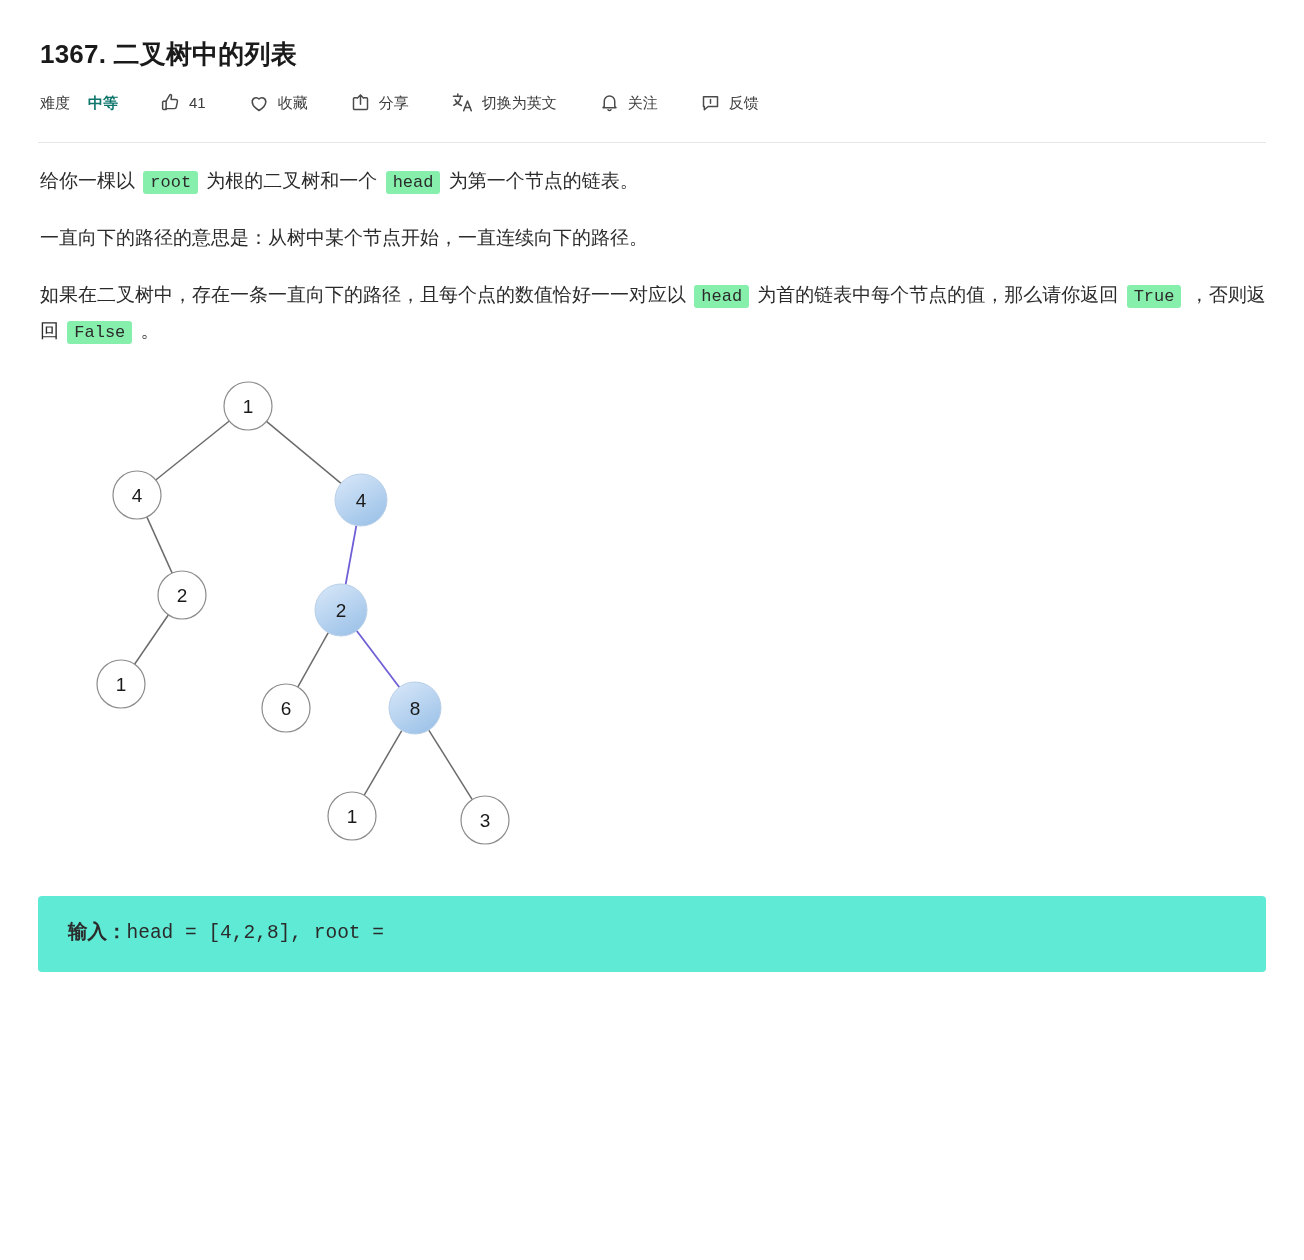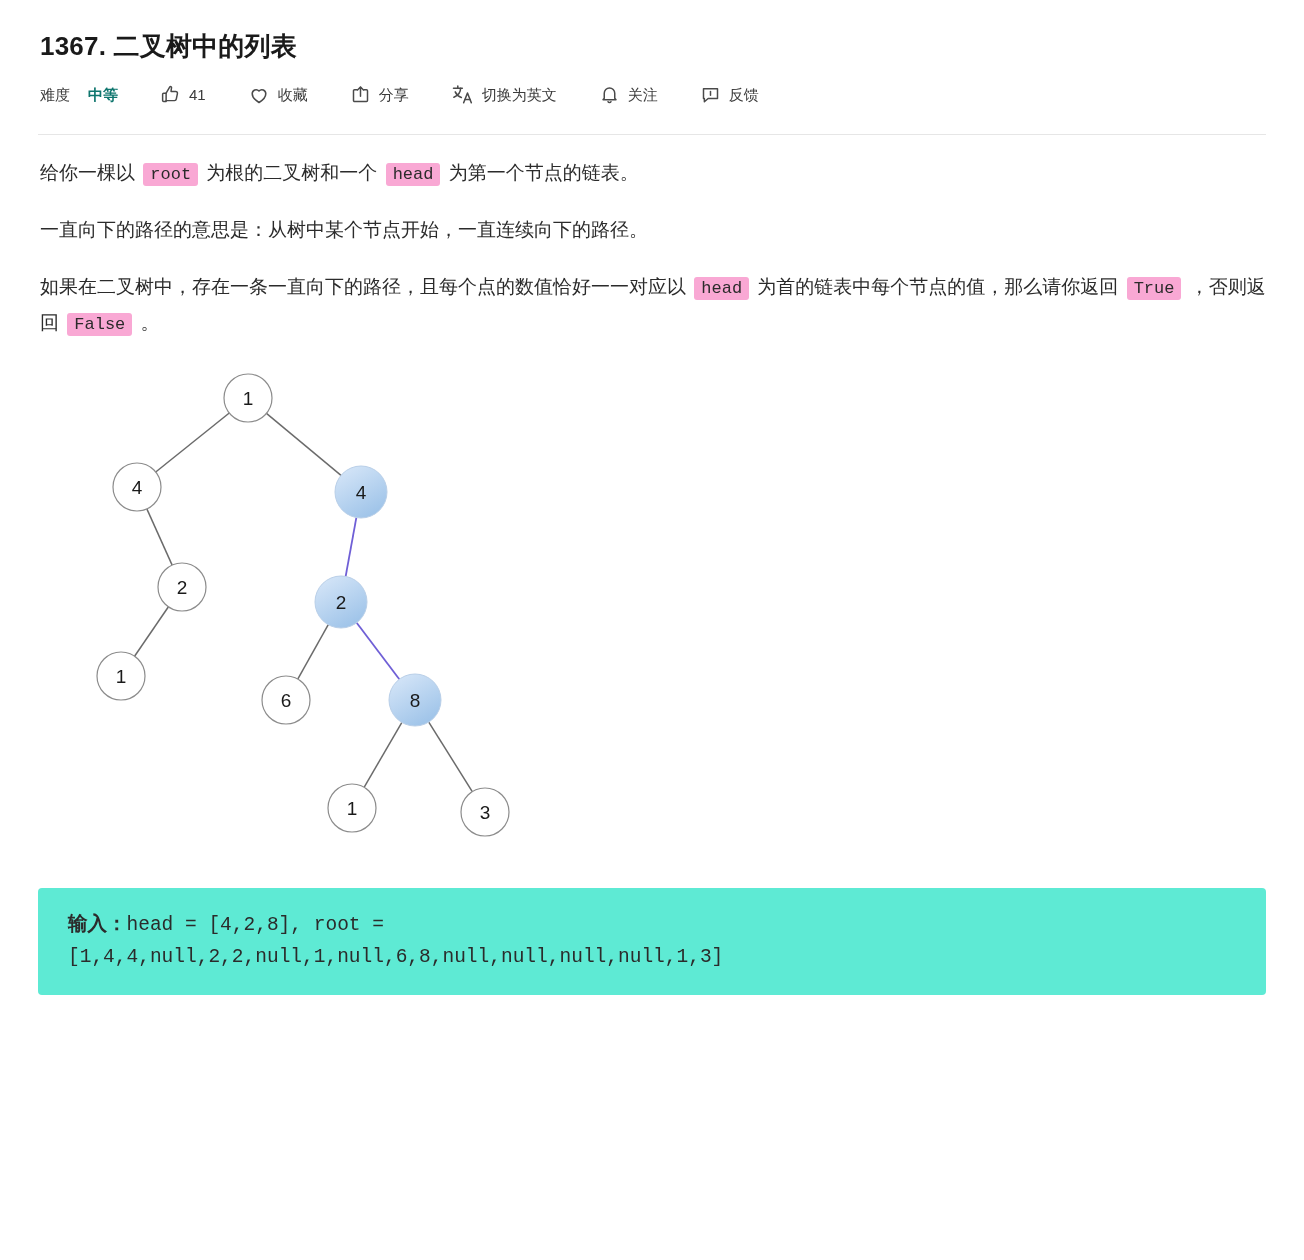--- a/index.html
+++ b/index.html
@@ -4,21 +4,21 @@
 <style>
   * { box-sizing: border-box; }
   html, body {
     margin: 0; padding: 0;
     width: 1304px; height: 1260px;
     background: #ffffff;
     font-family: "Liberation Sans", "DejaVu Sans", sans-serif;
     color: #262626;
     overflow: hidden;
   }
-  .page { position: relative; width: 1304px; height: 1260px; padding: 8px 38px; }
+  .page { position: relative; width: 1304px; height: 1260px; padding: 16px 38px; }
 
   
   .title {
     font-size: 26px;
     font-weight: 700;
     letter-spacing: .2px;
     color: #1a1a1a;
     padding-top: 22px;
     margin: 0 0 14px 2px;
     line-height: 1.3;
@@ -56,21 +56,21 @@
   .content { margin-top: 20px; }
   p.para {
     font-size: 19px;
     line-height: 1.85;
     color: #2b2b2b;
     margin: 0 0 22px 2px;
     max-width: 1248px;
   }
   code.cd {
     font-family: "Liberation Mono", "DejaVu Sans Mono", monospace;
-    background: #f9a8d4;
+    background: #86efac;
     border-radius: 3px;
     padding: 2px 7px;
     font-size: 17px;
     color: #2b2b2b;
     margin: 0 3px;
   }
   .example-heading {
     font-size: 19.5px;
     font-weight: 700;
     color: #1f1f1f;
@@ -241,17 +241,16 @@
           </g>
           <g>
             <circle cx="447" cy="450" r="24" fill="#ffffff" stroke="#8c8c8c" stroke-width="1.2"></circle>
             <text x="447" y="456.5" text-anchor="middle" font-size="19" font-family="&quot;Liberation Sans&quot;, &quot;DejaVu Sans&quot;, sans-serif" fill="#1a1a1a">3</text>
           </g>
         </svg>
     </div>
 
     <div class="codeblock">
       <div class="ln"><b>输入：</b><span>head = [4,2,8], root =</span></div>
-      <div class="ln"><span>[1,4,4,null,2,2,null,1,null,6,8,null,null,null,null,1,3]</span></div>
     </div>
 
   </div>
 </div>
 
 </body></html>

